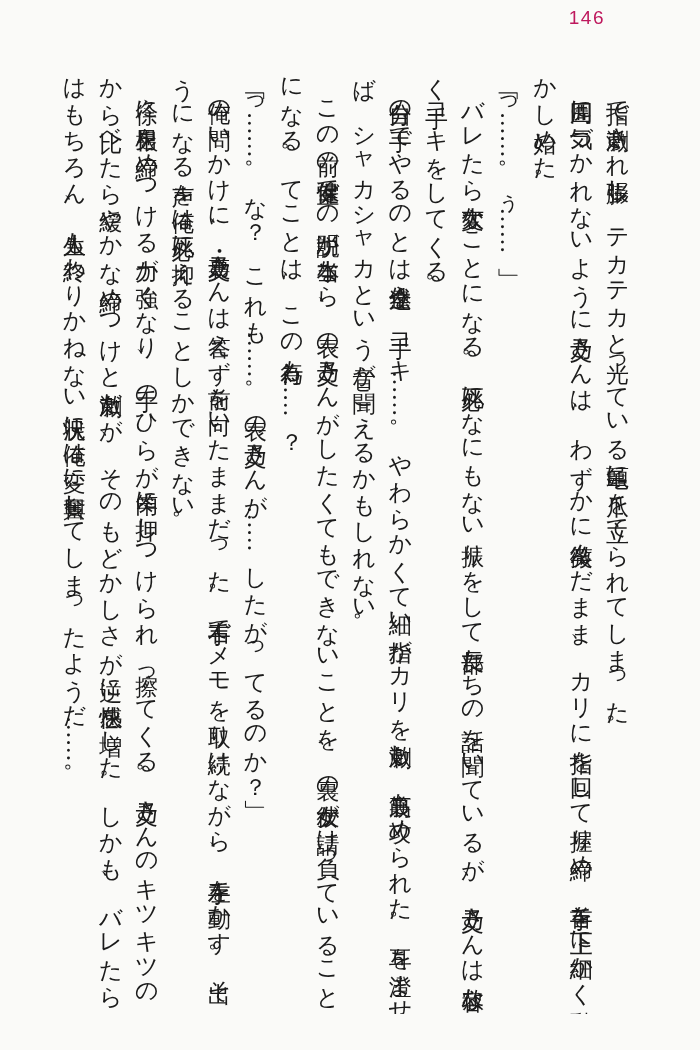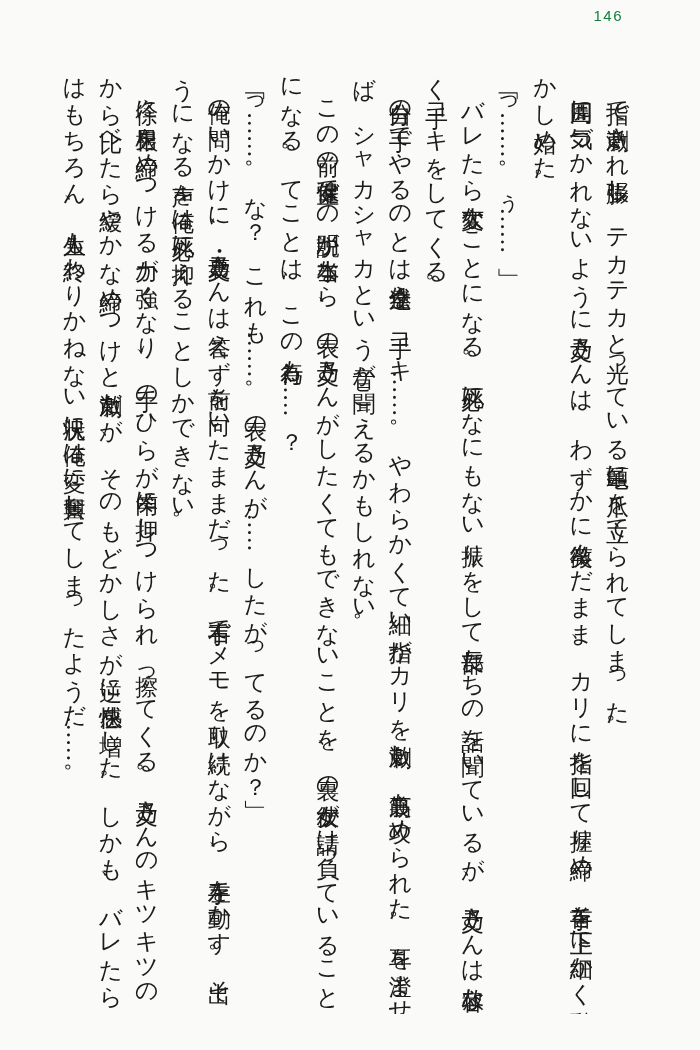--- a/index.html
+++ b/index.html
@@ -11,25 +11,25 @@
     position: relative;
     width: 700px;
     height: 1050px;
     background: #fafaf8;
     overflow: hidden;
     color: #1b1b1b;
   }
   .page-number {
     position: absolute;
     top: 7px;
-    right: 77px;
+    right: 95px;
     font-family: "Liberation Sans", sans-serif;
-    font-size: 15px;
+    font-size: 19px;
     letter-spacing: 1.5px;
-    color: #15803d;
+    color: #be185d;
   }
   .text-area {
     position: absolute;
     top: 62px;
     right: 64px;
     width: 624px;
     height: 952px;
     writing-mode: vertical-rl;
     -webkit-writing-mode: vertical-rl;
     text-orientation: mixed;

